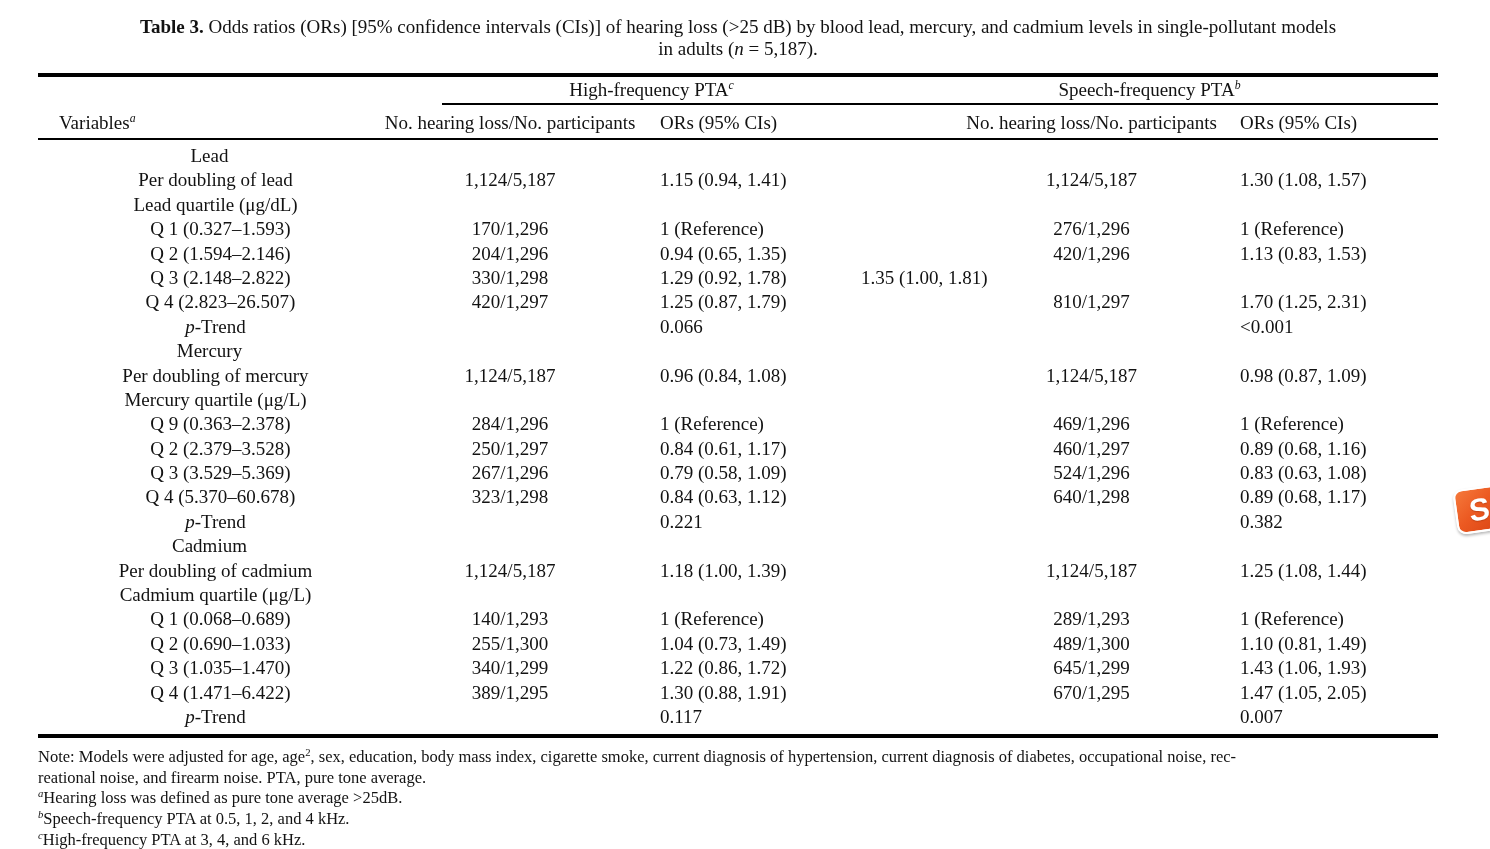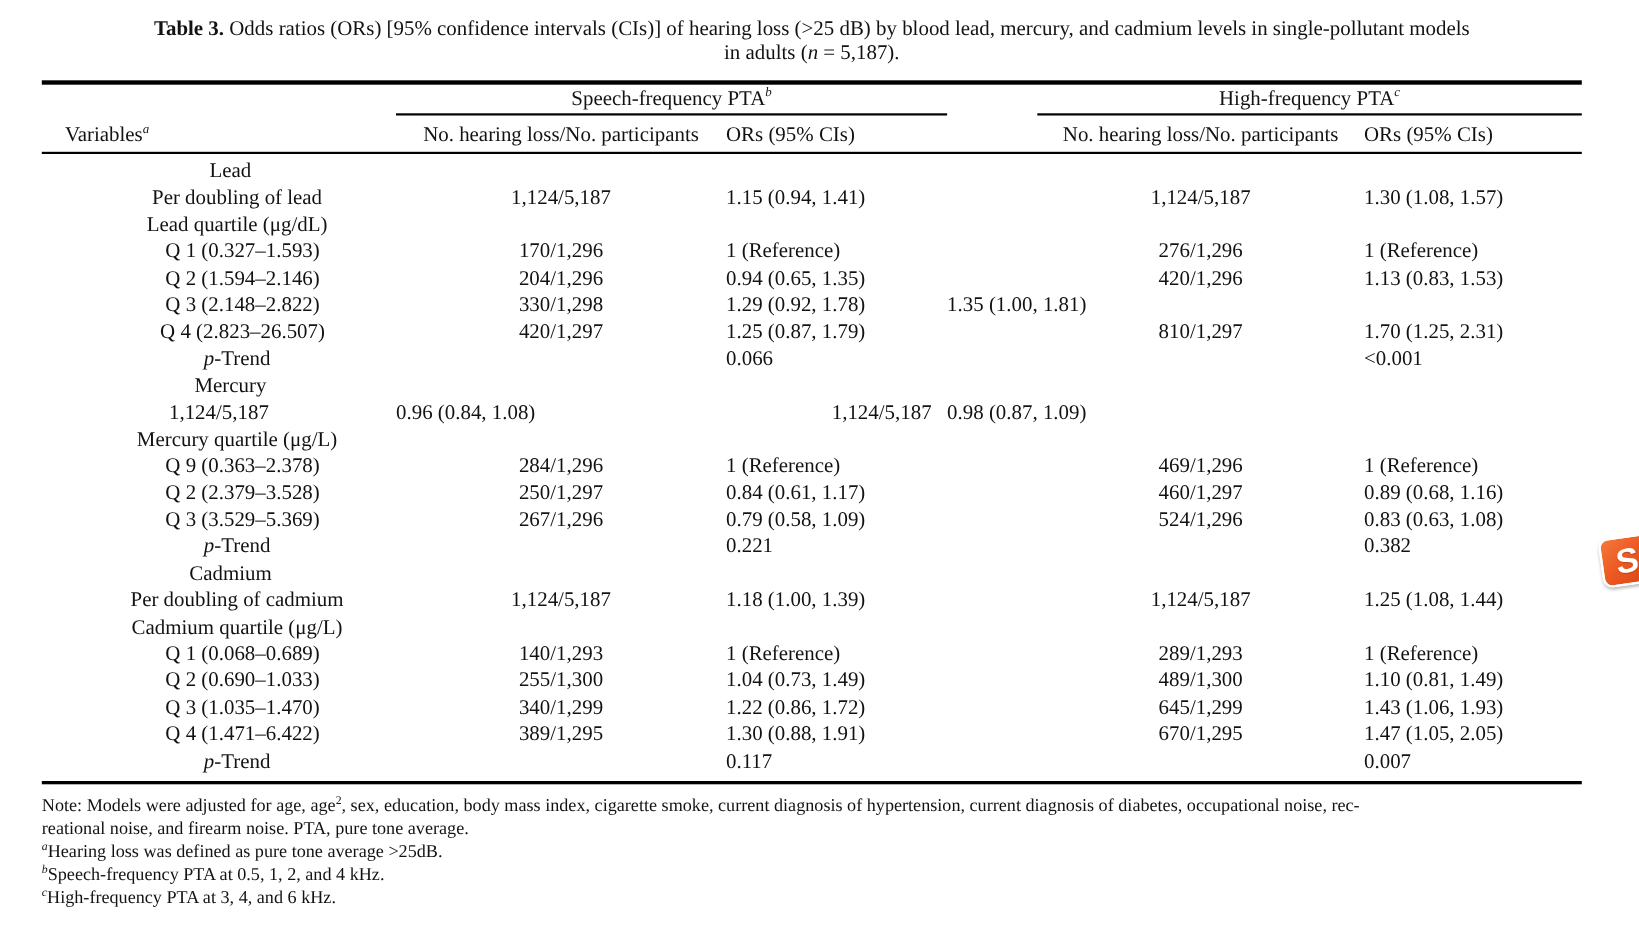--- a/index.html
+++ b/index.html
@@ -103,22 +103,22 @@
 
   <div class="caption">
     <div class="cap-line"><b>Table 3.</b> <span>Odds ratios (ORs) [95% confidence intervals (CIs)] of hearing loss (&gt;25 dB) by blood lead, mercury, and cadmium levels in single-pollutant models</span></div>
     <div class="cap-line"><span>in adults (</span><i>n</i><span> = 5,187).</span></div>
   </div>
 
   <div class="toprule"></div>
 
   <div class="thead-groups">
     <div class="c"></div>
+    <div class="group-cell g2"><span>High-frequency PTA</span><sup class="it">c</sup></div>
     <div class="group-cell g1"><span>Speech-frequency PTA</span><sup class="it">b</sup></div>
-    <div class="group-cell g2"><span>High-frequency PTA</span><sup class="it">c</sup></div>
   </div>
 
   <div class="thead-cols">
     <div class="c vars-h"><span>Variables</span><sup class="it">a</sup></div>
     <div class="c no">No. hearing loss/No. participants</div>
     <div class="c or">ORs (95% CIs)</div>
     <div class="c no hf">No. hearing loss/No. participants</div>
     <div class="c or">ORs (95% CIs)</div>
   </div>
 
@@ -191,20 +191,21 @@
 
     <div class="row">
       <div class="c lbl ind0">Mercury</div>
       <div class="c no"></div>
       <div class="c or"></div>
       <div class="c no hf"></div>
       <div class="c or"></div>
     </div>
 
     <div class="row">
+      <div class="c lbl ind1">Per doubling of mercury</div>
       <div class="c no">1,124/5,187</div>
       <div class="c or">0.96 (0.84, 1.08)</div>
       <div class="c no hf">1,124/5,187</div>
       <div class="c or">0.98 (0.87, 1.09)</div>
     </div>
 
     <div class="row">
       <div class="c lbl ind1">Mercury quartile (μg/L)</div>
       <div class="c no"></div>
       <div class="c or"></div>
@@ -229,20 +230,27 @@
     </div>
 
     <div class="row">
       <div class="c lbl ind2">Q 3 (3.529–5.369)</div>
       <div class="c no">267/1,296</div>
       <div class="c or">0.79 (0.58, 1.09)</div>
       <div class="c no hf">524/1,296</div>
       <div class="c or">0.83 (0.63, 1.08)</div>
     </div>
 
+    <div class="row">
+      <div class="c lbl ind2">Q 4 (5.370–60.678)</div>
+      <div class="c no">323/1,298</div>
+      <div class="c or">0.84 (0.63, 1.12)</div>
+      <div class="c no hf">640/1,298</div>
+      <div class="c or">0.89 (0.68, 1.17)</div>
+    </div>
 
     <div class="row">
       <div class="c lbl ind1"><i>p</i><span>-Trend</span></div>
       <div class="c no"></div>
       <div class="c or ctr">0.221</div>
       <div class="c no hf"></div>
       <div class="c or ctr">0.382</div>
     </div>
 
     <div class="row">

